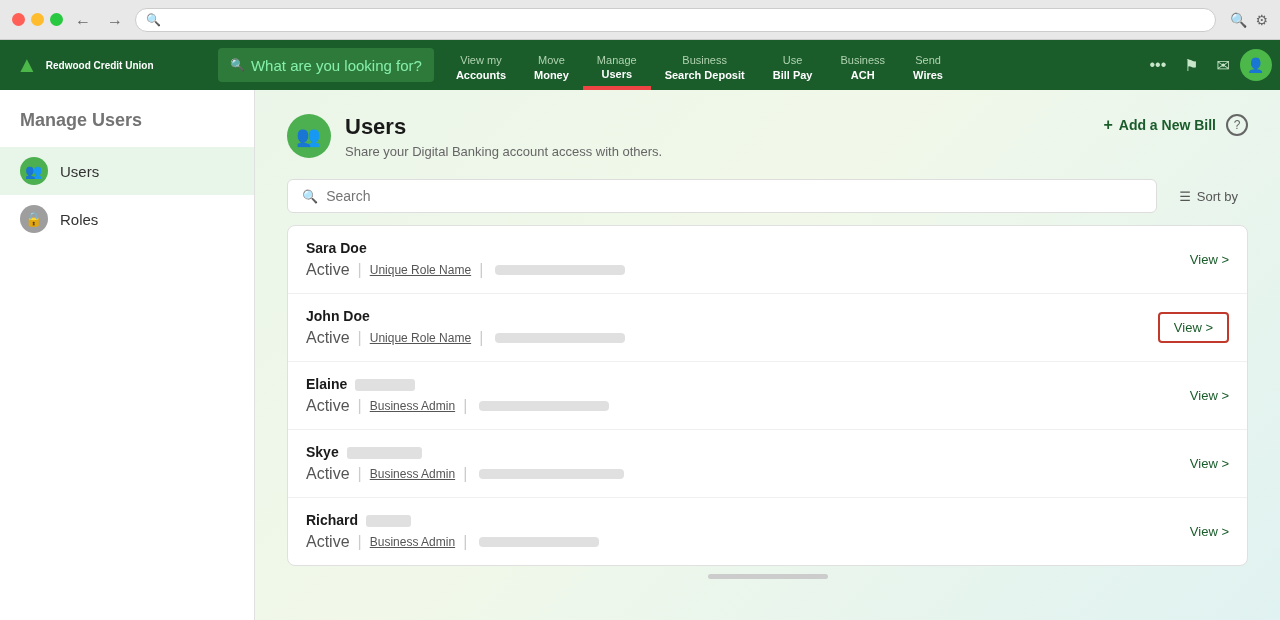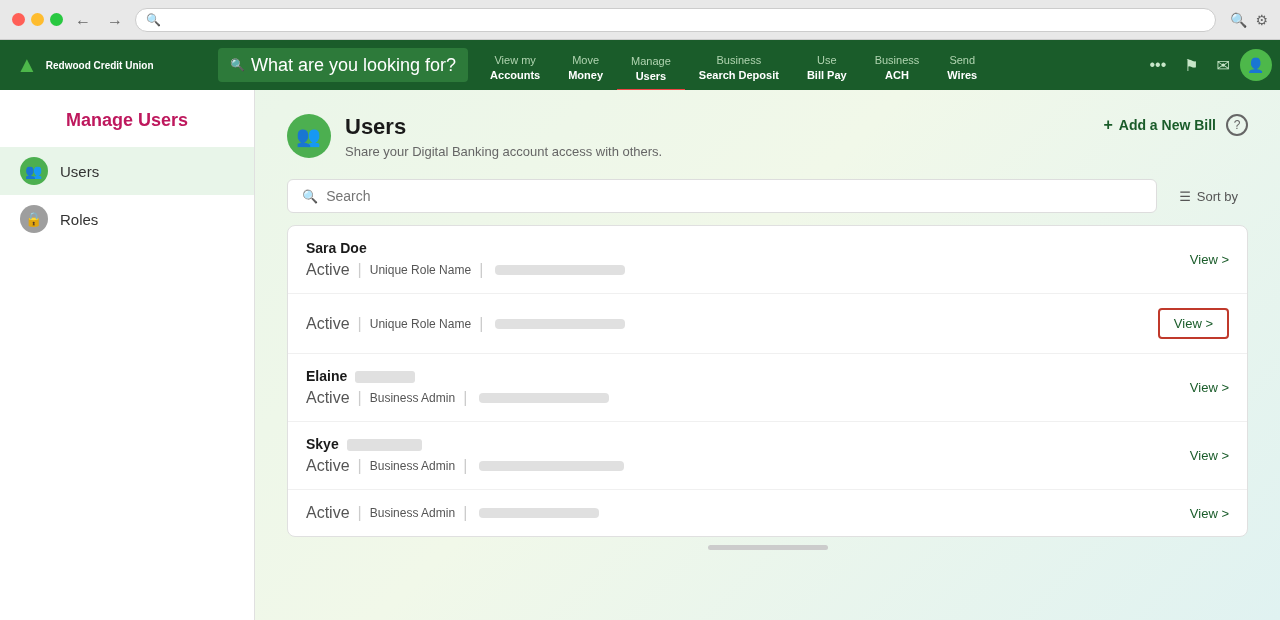--- a/index.html
+++ b/index.html
@@ -61,21 +61,21 @@
       display: flex;
       align-items: center;
       background: #2d7a3a;
       border-radius: 4px;
       padding: 4px 12px;
       margin: 8px 8px;
       gap: 6px;
       min-width: 160px;
     }
     .topnav-search-icon { color: #aad4a8; font-size: 12px; }
-    .topnav-search-placeholder { color: #ffffff; font-size: 18px; }
+    .topnav-search-placeholder { color: #86efac; font-size: 15px; }
     .topnav-links {
       display: flex;
       align-items: stretch;
       flex: 1;
     }
     .nav-link {
       display: flex;
       flex-direction: column;
       justify-content: center;
       align-items: center;
@@ -84,21 +84,21 @@
       font-size: 11px;
       cursor: pointer;
       text-align: center;
       line-height: 1.3;
       border-bottom: 3px solid transparent;
       text-decoration: none;
       margin-top: 8px;
     }
     .nav-link .nav-top { font-weight: 400; color: #b0d4b0; }
     .nav-link .nav-bottom { font-weight: 700; color: #fff; }
-    .nav-link.active { border-bottom: 1px solid #ef4444; }
+    .nav-link.active { border-bottom: 4px solid #ef4444; }
     .topnav-icons {
       display: flex;
       align-items: center;
       gap: 2px;
       padding: 0 8px;
     }
     .topnav-icon-btn {
       background: none;
       border: none;
       cursor: pointer;
@@ -130,23 +130,22 @@
     .sidebar {
       width: 255px;
       min-width: 255px;
       background: #fff;
       border-right: 1px solid #e0e0e0;
       padding: 20px 0;
     }
     .sidebar-title {
       font-size: 18px;
       font-weight: 700;
-      color: #be185d;
+      color: #737373;
       padding: 0 20px 16px;
-      text-align: center;
     }
     .sidebar-item {
       display: flex;
       align-items: center;
       padding: 10px 20px;
       gap: 12px;
       cursor: pointer;
       font-size: 15px;
       color: #333;
       border-radius: 0;
@@ -277,21 +276,21 @@
     .user-meta {
       display: flex;
       align-items: center;
       gap: 8px;
     }
     .user-status {
       font-size: 16px;
       color: #555;
     }
     .user-divider { color: #ccc; }
-    .user-role { font-size: 12px; color: #555; }
+    .user-role { font-size: 12px; color: #555; text-decoration: underline; }
     .user-email-blur {
       display: inline-block;
       width: 130px;
       height: 10px;
       background: #e0e0e0;
       border-radius: 4px;
       margin-left: 4px;
       vertical-align: middle;
     }
     .view-btn {
@@ -464,20 +463,21 @@
               <span class="user-role">Unique Role Name</span>
               <span class="user-divider">|</span>
               <span class="user-email-blur"></span>
             </div>
           </div>
           <button class="view-btn">View &gt;</button>
         </div>
 
         <div class="user-row">
           <div class="user-info">
+            <div class="user-name">John Doe</div>
             <div class="user-meta">
               <span class="user-status">Active</span>
               <span class="user-divider">|</span>
               <span class="user-role">Unique Role Name</span>
               <span class="user-divider">|</span>
               <span class="user-email-blur"></span>
             </div>
           </div>
           <button class="view-btn-highlighted">View &gt;</button>
         </div>
@@ -505,20 +505,21 @@
               <span class="user-role">Business Admin</span>
               <span class="user-divider">|</span>
               <span class="user-email-blur" style="width:145px;"></span>
             </div>
           </div>
           <button class="view-btn">View &gt;</button>
         </div>
 
         <div class="user-row">
           <div class="user-info">
+            <div class="user-name">Richard <span class="name-blur" style="width:45px;"></span></div>
             <div class="user-meta">
               <span class="user-status">Active</span>
               <span class="user-divider">|</span>
               <span class="user-role">Business Admin</span>
               <span class="user-divider">|</span>
               <span class="user-email-blur" style="width:120px;"></span>
             </div>
           </div>
           <button class="view-btn">View &gt;</button>
         </div>

